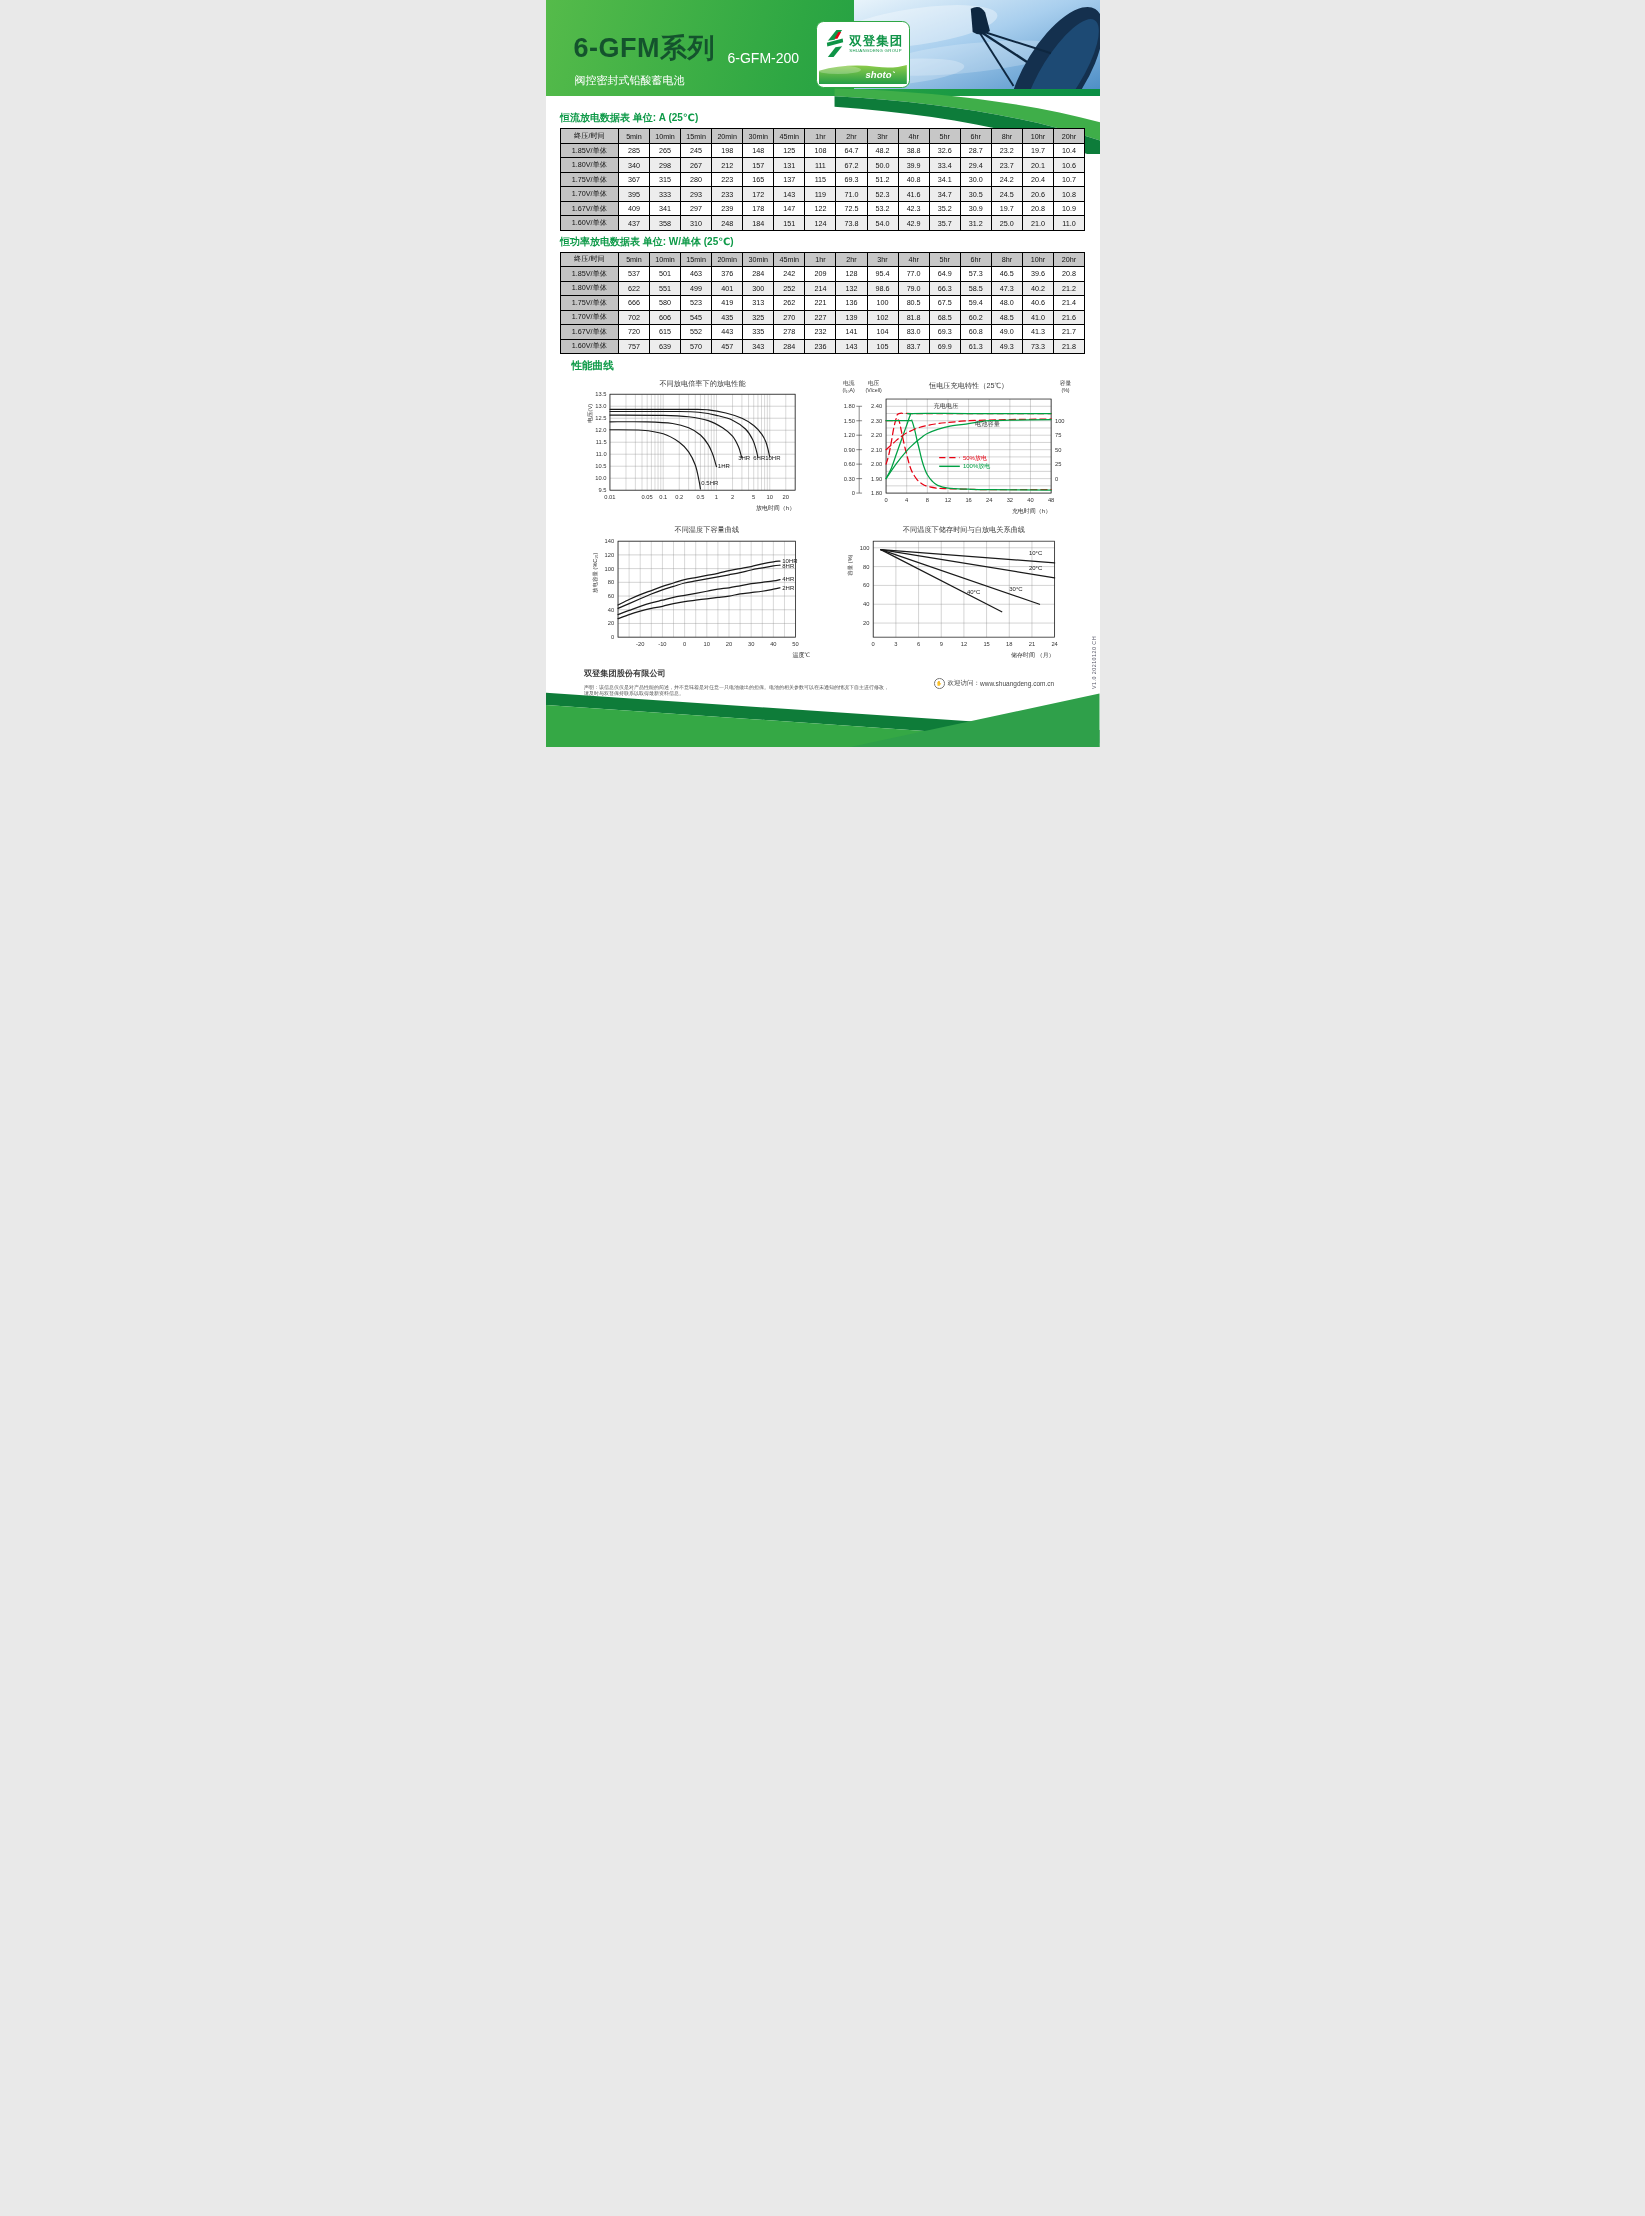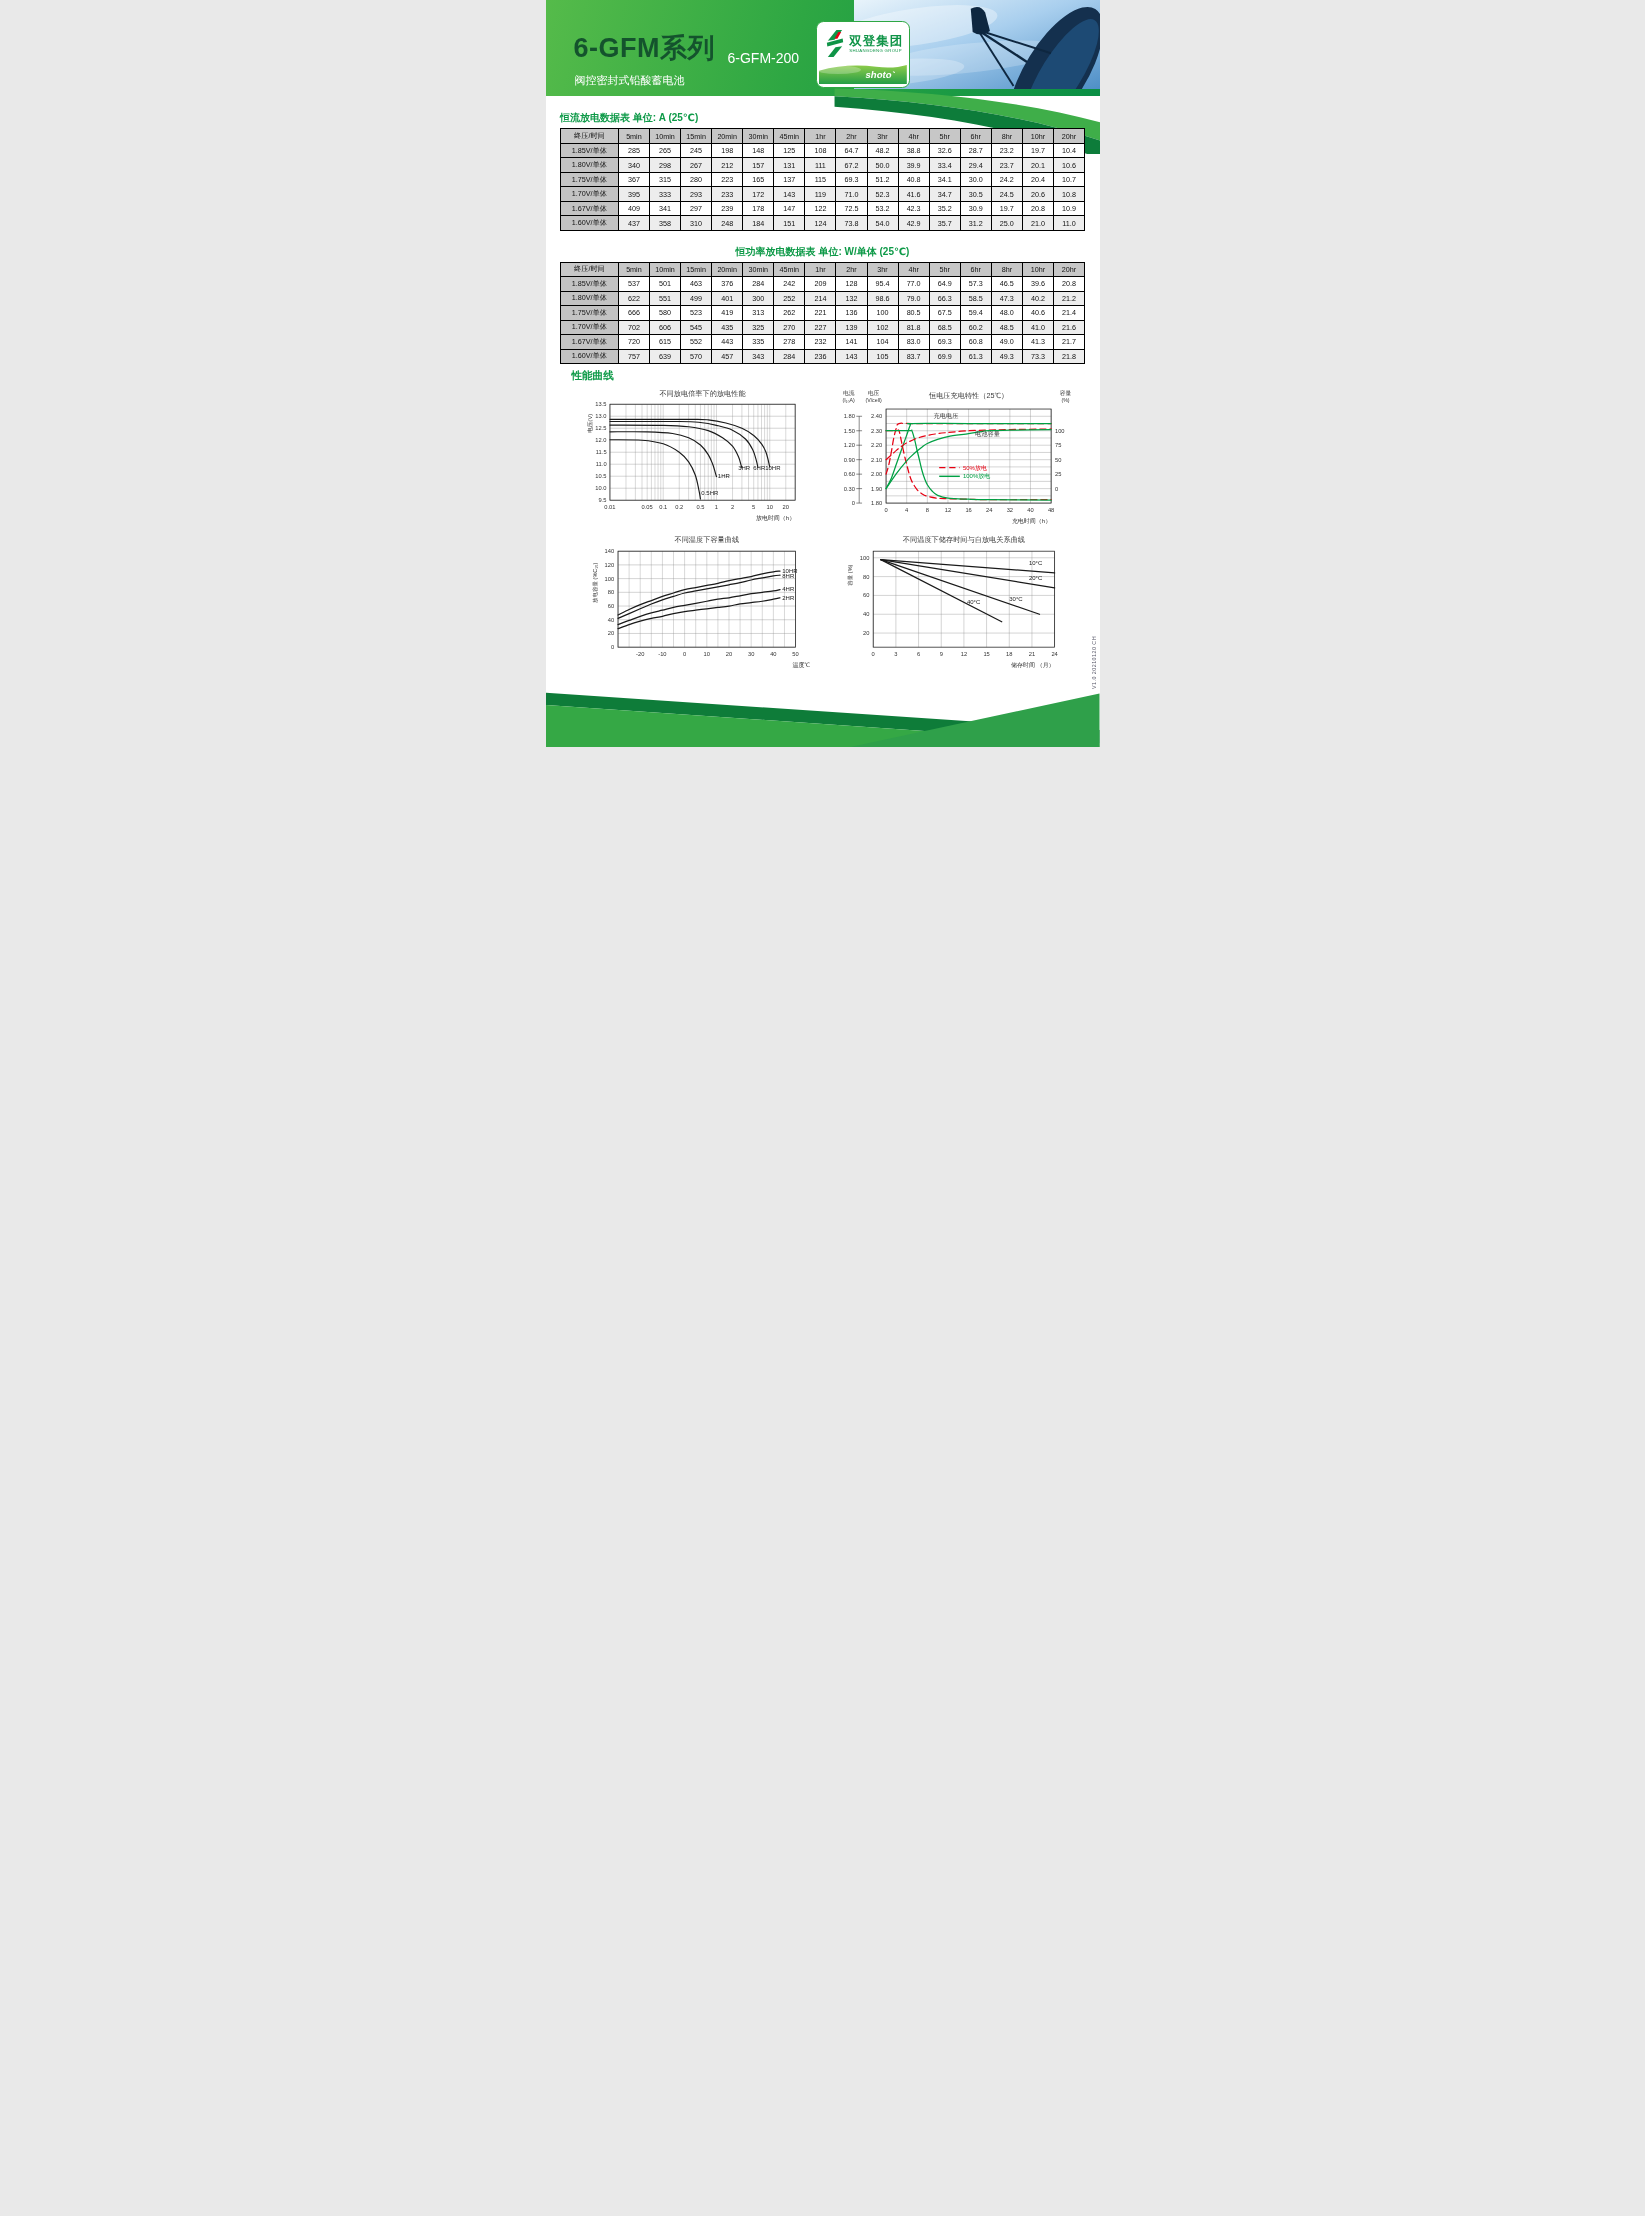--- a/index.html
+++ b/index.html
@@ -18,21 +18,21 @@
              border:1px solid #2ea743;border-radius:7.7px;box-sizing:border-box;}
   .logo-top{position:absolute;left:4.8px;top:4.8px;right:3.8px;height:38px;}
   .logo-cn{position:absolute;left:28px;top:5.8px;color:#0f9447;font-size:12.5px;font-weight:700;letter-spacing:1px;}
   .logo-en{position:absolute;left:28px;top:21px;color:#0f9447;font-size:4.3px;letter-spacing:0.3px;}
   .logo-mark{position:absolute;left:2.9px;top:1.9px;width:22px;height:29px;}
   .logo-swoosh{position:absolute;left:2.9px;right:2.9px;bottom:2.9px;height:21px;}
   
   .main{position:relative;padding:0 14.4px;}
   .sec-title{color:#0e9a48;font-size:10px;font-weight:700;margin:0;}
   .t1{margin-top:15.4px;}
-  .t2{margin-top:14px;text-align:center;}
+  .t2{margin-top:4px;}
   .perf{margin:4.8px 0 0 11.5px;font-size:10.6px;}
   
   .data-table{border-collapse:collapse;width:100%;table-layout:fixed;border:1.4px solid #000;margin-top:2.9px;}
   .data-table th,.data-table td{border-left:0.5px solid #000;border-right:0.5px solid #000;
       border-top:1.2px solid #000;border-bottom:1.2px solid #000;
       text-align:center;font-size:7.2px;color:#111;height:13.5px;padding:0;font-weight:400;}
   .data-table thead th{background:#c7c7c7;text-align:center;}
   .data-table td.rlabel{background:#c3c3c3;}
   .data-table tr.even td.val{background:#ededed;}
   .data-table tr.odd td.val{background:#fff;}
@@ -652,20 +652,29 @@
             <text x="343.5" y="143.921568627451" font-size="12.5" fill="#222" text-anchor="start" font-family="Liberation Sans, sans-serif" font-weight="400">30°C</text>
             <path d="M75.8 57.6 L327.8 187.1" fill="none" stroke="#1a1a1a" stroke-width="2.6" stroke-linecap="round"></path>
             <text x="255.3" y="149.80392156862746" font-size="12.5" fill="#222" text-anchor="start" font-family="Liberation Sans, sans-serif" font-weight="400">40°C</text>
             <text x="249" y="20" font-size="15" fill="#3a3a3a" text-anchor="middle" font-family="Liberation Sans, sans-serif" font-weight="400">不同温度下储存时间与自放电关系曲线</text>
             <text x="16" y="90" font-size="11.5" fill="#333" text-anchor="middle" font-family="Liberation Sans, sans-serif" font-weight="400" transform="rotate(-90 16 90)">容量 (%)</text>
             <text x="438" y="282" font-size="12.5" fill="#333" text-anchor="end" font-family="Liberation Sans, sans-serif" font-weight="400">储存时间 （月）</text>
           </svg>
       </div>
     </div>
 
+    <div class="footer-text">
+      <p class="company">双登集团股份有限公司</p>
+      <p class="disclaimer">声明：该信息仅仅是对产品性能的简述，并不意味着是对任意一只电池做出的担保。电池的相关参数可以在未通知的情况下自主进行修改，请及时与双登保持联系以取得最新资料信息。</p>
+      <div class="visit">
+        <span class="hand">✋</span>
+        <span>欢迎访问：</span>
+        <span class="website">www.shuangdeng.com.cn</span>
+      </div>
+    </div>
   </div>
 
   <div class="version">V1.0 20210120 CH</div>
 
   <div class="footer-bands">
     <div class="band band-dark"></div>
     <div class="band band-bright"></div>
     <div class="band band-corner"></div>
   </div>
 </div>

